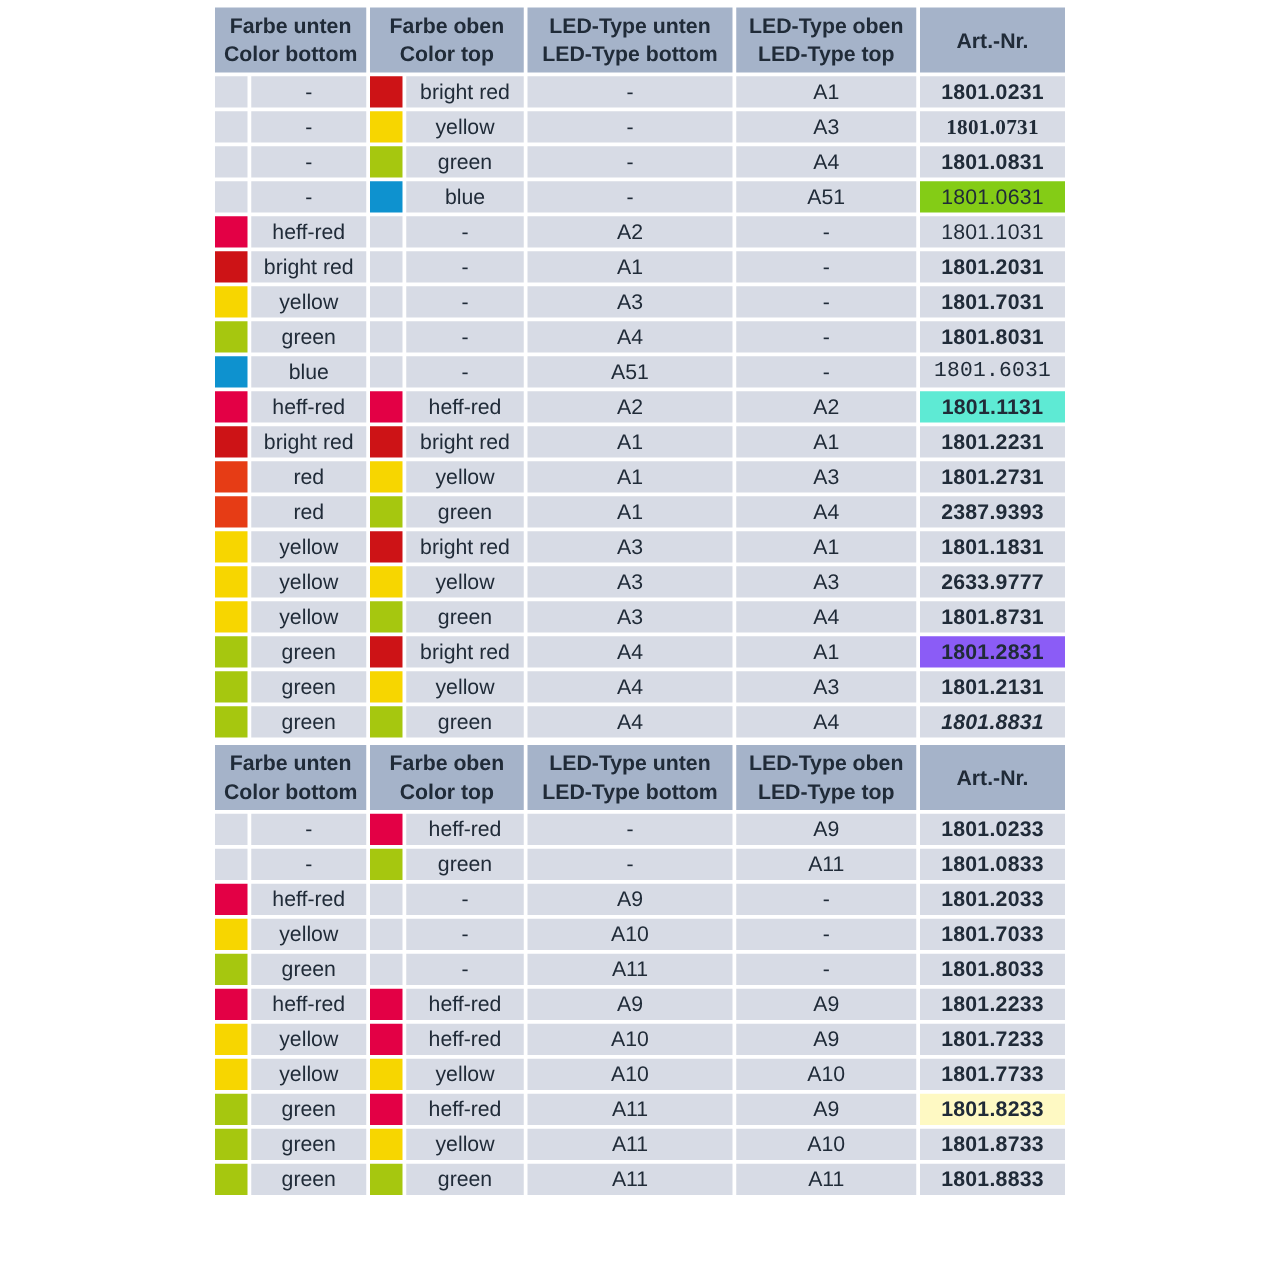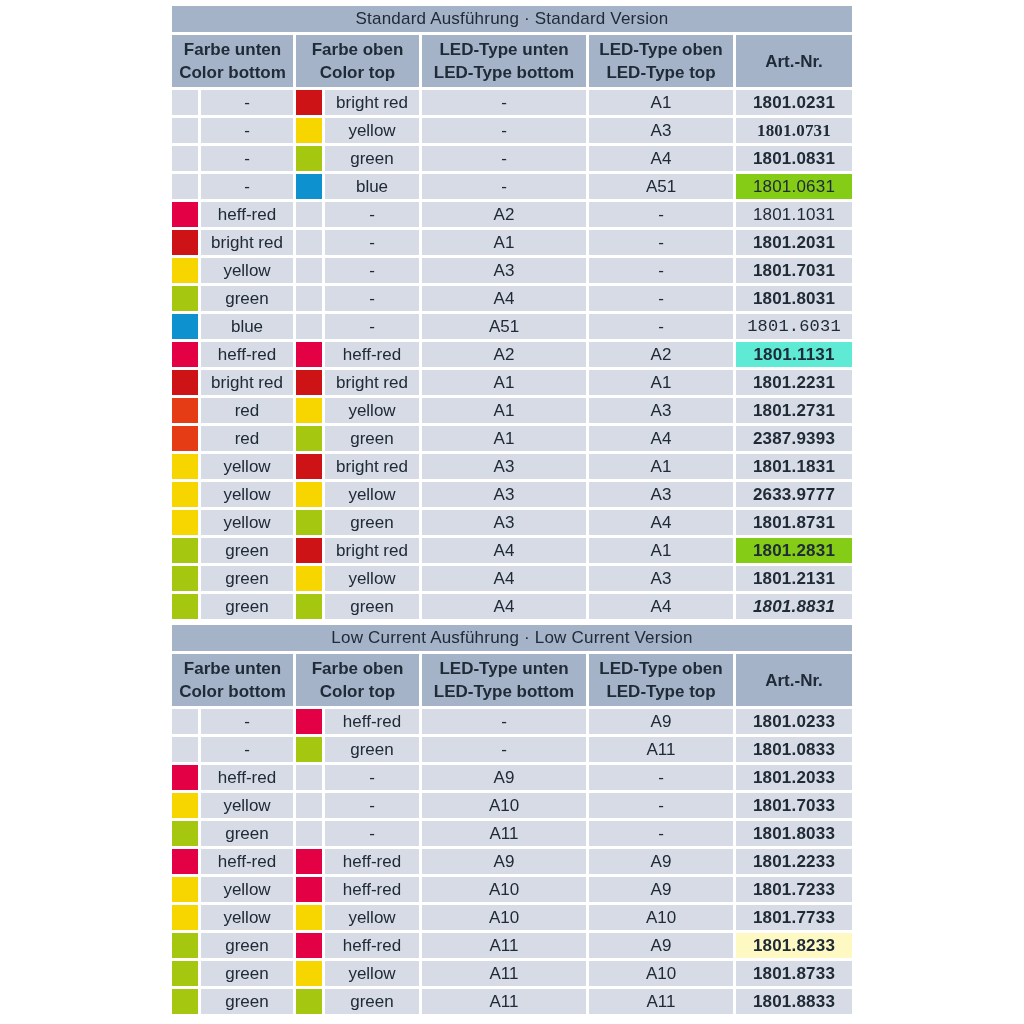--- a/index.html
+++ b/index.html
@@ -53,21 +53,20 @@
     white-space: nowrap;
   }
   .art { letter-spacing: 0.2px; }
   .bold { font-weight: bold; }
 </style>
 </head>
 <body style="color: rgb(32, 43, 56);">
 
 <div class="table-wrap" id="table-root">
   <div class="section">
-    <div class="title-bar" style="background: rgb(165, 179, 201);">Standard Ausführung · Standard Version</div>
     <div class="grid-row header-row">
       <div class="hcell span2" style="background: rgb(165, 179, 201);">
           <span>Farbe unten</span>
           <span>Color bottom</span>
         </div>
       <div class="hcell span2" style="background: rgb(165, 179, 201);">
           <span>Farbe oben</span>
           <span>Color top</span>
         </div>
       <div class="hcell" style="background: rgb(165, 179, 201);">
@@ -243,21 +242,21 @@
     <div class="cell art bold" style="background: rgb(215, 219, 229);">1801.8731</div>
   </div>
 
   <div class="grid-row data-row">
     <div class="cell swatch" style="background: rgb(166, 199, 15);"></div>
     <div class="cell lbl-bottom" style="background: rgb(215, 219, 229);">green</div>
     <div class="cell swatch" style="background: rgb(205, 19, 22);"></div>
     <div class="cell lbl-top" style="background: rgb(215, 219, 229);">bright red</div>
     <div class="cell led-bottom" style="background: rgb(215, 219, 229);">A4</div>
     <div class="cell led-top" style="background: rgb(215, 219, 229);">A1</div>
-    <div class="cell art bold" style="background: #84cc16;">1801.2831</div>
+    <div class="cell art bold" style="background: #8b5cf6;">1801.2831</div>
   </div>
 
   <div class="grid-row data-row">
     <div class="cell swatch" style="background: rgb(166, 199, 15);"></div>
     <div class="cell lbl-bottom" style="background: rgb(215, 219, 229);">green</div>
     <div class="cell swatch" style="background: rgb(247, 214, 0);"></div>
     <div class="cell lbl-top" style="background: rgb(215, 219, 229);">yellow</div>
     <div class="cell led-bottom" style="background: rgb(215, 219, 229);">A4</div>
     <div class="cell led-top" style="background: rgb(215, 219, 229);">A3</div>
     <div class="cell art bold" style="background: rgb(215, 219, 229);">1801.2131</div>
@@ -269,21 +268,20 @@
     <div class="cell swatch" style="background: rgb(166, 199, 15);"></div>
     <div class="cell lbl-top" style="background: rgb(215, 219, 229);">green</div>
     <div class="cell led-bottom" style="background: rgb(215, 219, 229);">A4</div>
     <div class="cell led-top" style="background: rgb(215, 219, 229);">A4</div>
     <div class="cell art bold" style="background: rgb(215, 219, 229); font-style: italic;">1801.8831</div>
   </div>
 </div>
   </div>
 
   <div class="section">
-    <div class="title-bar" style="background: rgb(165, 179, 201);">Low Current Ausführung · Low Current Version</div>
     <div class="grid-row header-row">
       <div class="hcell span2" style="background: rgb(165, 179, 201);">
           <span>Farbe unten</span>
           <span>Color bottom</span>
         </div>
       <div class="hcell span2" style="background: rgb(165, 179, 201);">
           <span>Farbe oben</span>
           <span>Color top</span>
         </div>
       <div class="hcell" style="background: rgb(165, 179, 201);">

